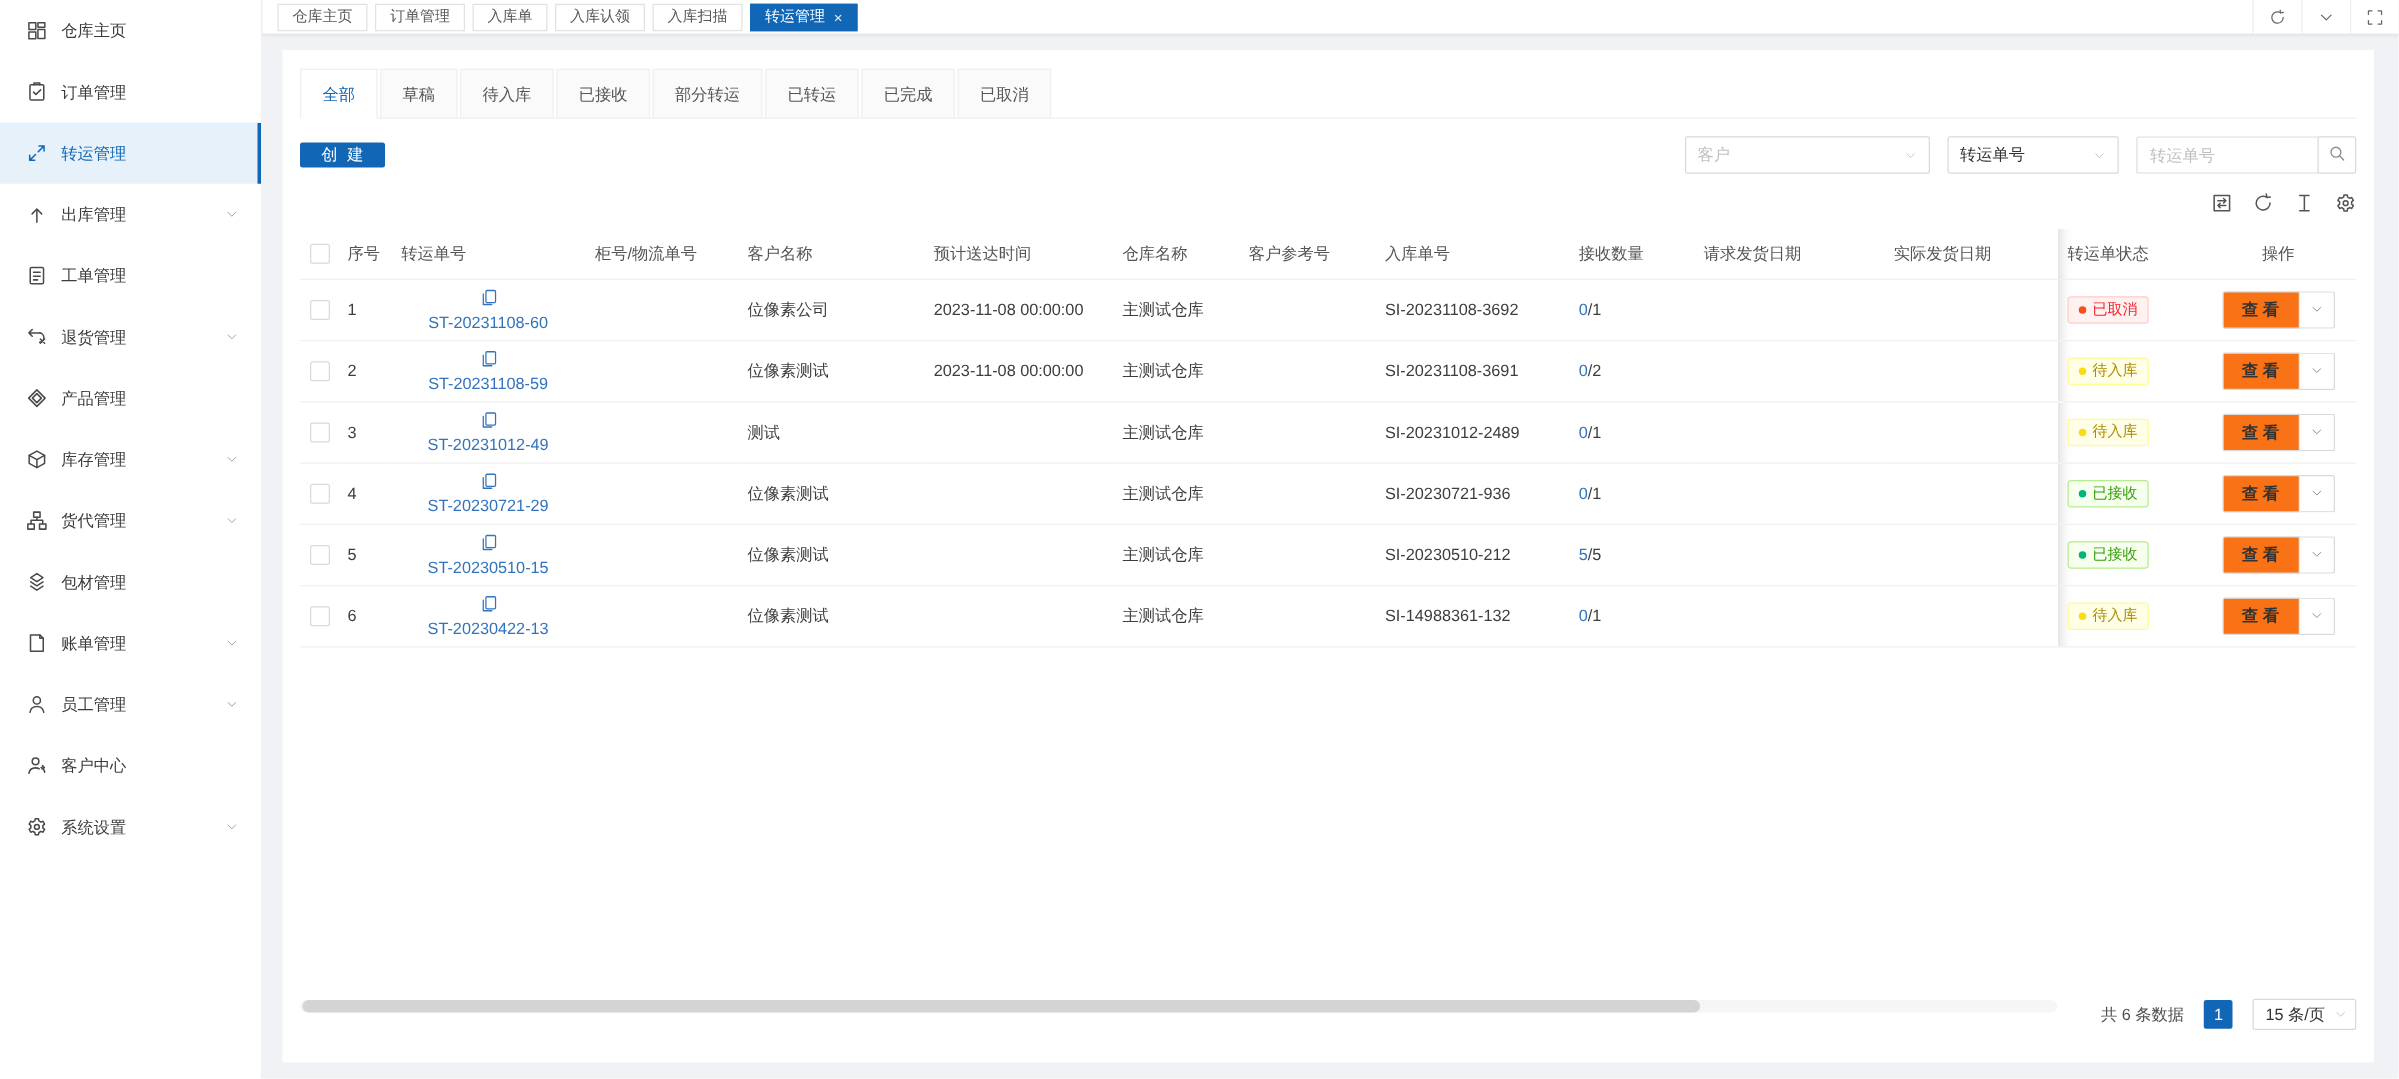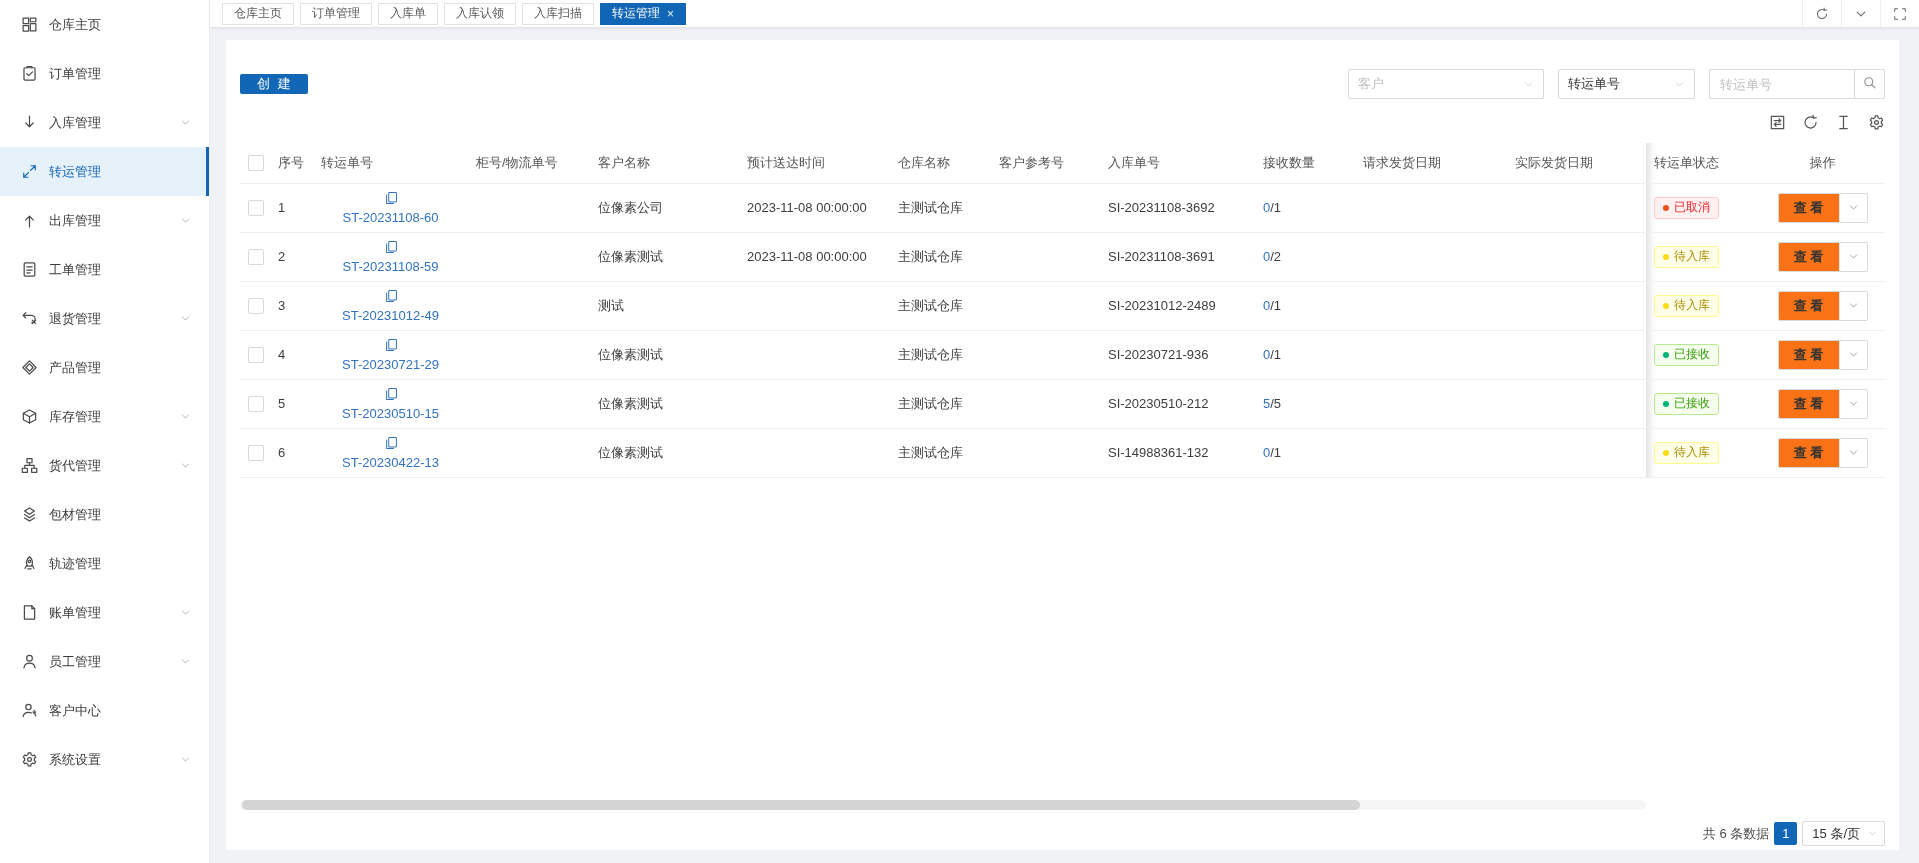--- a/index.html
+++ b/index.html
@@ -90,21 +90,21 @@
   .btn-view { height:30px; width:62px; background:#f97316; border:1px solid #d9d9d9; border-radius:2px 0 0 2px;
               font-size:13px; color:#333; cursor:pointer; font-family:inherit;font-weight:bold; }
   .btn-drop { height:30px; width:29px; background:#fff; border:1px solid #d9d9d9; border-left:1px solid #e8e8e8;
               margin-left:-1px; border-radius:0 2px 2px 0; display:flex; align-items:center; justify-content:center;
               color:#8c8c8c; cursor:pointer; }
   .btn-drop svg { width:11px; height:11px; }
 
   
   .hscroll { position:absolute; left:14px; bottom:40px; width:1406px; height:10px; background:#f6f6f6; border-radius:5px; }
   .hscroll .thumb { position:absolute; left:2px; top:0; width:1118px; height:10px; background:#d4d4d4; border-radius:5px; cursor:pointer; }
-  .pagination { position:absolute; right:14px; bottom:4px; display:flex; align-items:center; gap:5px; }
+  .pagination { position:absolute; right:14px; bottom:26px; display:flex; align-items:center; gap:16px; }
   .pg-total { color:#4e4e4e; }
   .page-cur { width:23px; height:23px; background:var(--primary); color:#fff; border-radius:2px; display:inline-flex;
               align-items:center; justify-content:center; font-size:13px; cursor:pointer; }
   .page-size { height:25px; padding:0 6px 0 9px; }
   .page-size .sel-chev { margin-left:7px; }
 </style>
 </head>
 <body>
 
 <div class="app">
@@ -123,33 +123,20 @@
       <div class="side-item">
         <span class="ic">
           <svg viewBox="0 0 16 16" fill="none" stroke="currentColor" stroke-width="1.15" stroke-linecap="round" stroke-linejoin="round">
             <rect x="2.8" y="2.6" width="10.4" height="11.6" rx="1"></rect>
             <path d="M5.8 2.6V1.4h4.4v1.2"></path>
             <path d="M5.5 8.2l1.8 1.8 3.5-3.5"></path>
           </svg>
         </span>
         <span class="s-label">订单管理</span>
       </div>
-      <div class="side-item">
-        <span class="ic">
-          <svg viewBox="0 0 16 16" fill="none" stroke="currentColor" stroke-width="1.15" stroke-linecap="round" stroke-linejoin="round">
-            <path d="M8 2v10M4.4 8.4L8 12l3.6-3.6"></path>
-          </svg>
-        </span>
-        <span class="s-label">入库管理</span>
-        <span class="chev">
-          <svg viewBox="0 0 16 16" fill="none" stroke="currentColor" stroke-width="1.15" stroke-linecap="round" stroke-linejoin="round">
-            <path d="M3.6 5.8L8 10.2l4.4-4.4"></path>
-          </svg>
-        </span>
-      </div>
       <div class="side-item active">
         <span class="ic">
           <svg viewBox="0 0 16 16" fill="none" stroke="currentColor" stroke-width="1.15" stroke-linecap="round" stroke-linejoin="round">
             <path d="M9.6 2.6h3.8v3.8M13.4 2.6L9 7M6.4 13.4H2.6V9.6M2.6 13.4L7 9"></path>
           </svg>
         </span>
         <span class="s-label">转运管理</span>
       </div>
       <div class="side-item">
         <span class="ic">
@@ -226,30 +213,20 @@
           </svg>
         </span>
       </div>
       <div class="side-item">
         <span class="ic">
           <svg viewBox="0 0 16 16" fill="none" stroke="currentColor" stroke-width="1.15" stroke-linecap="round" stroke-linejoin="round">
             <path d="M8 1.8L3.4 4.8 8 7.8l4.6-3zM3.4 8L8 11l4.6-3M3.4 11.2L8 14.2l4.6-3"></path>
           </svg>
         </span>
         <span class="s-label">包材管理</span>
-      </div>
-      <div class="side-item">
-        <span class="ic">
-          <svg viewBox="0 0 16 16" fill="none" stroke="currentColor" stroke-width="1.15" stroke-linecap="round" stroke-linejoin="round">
-            <path d="M8 1.6c1.8 1.4 2.8 3.6 2.8 6.1l-1 2.8H6.2l-1-2.8c0-2.5 1-4.7 2.8-6.1z"></path>
-            <circle cx="8" cy="6" r="1.1"></circle>
-            <path d="M5.4 9.6l-1.6 3M10.6 9.6l1.6 3M6.4 13h3.2"></path>
-          </svg>
-        </span>
-        <span class="s-label">轨迹管理</span>
       </div>
       <div class="side-item">
         <span class="ic">
           <svg viewBox="0 0 16 16" fill="none" stroke="currentColor" stroke-width="1.15" stroke-linecap="round" stroke-linejoin="round">
             <path d="M3.2 1.8h7l2.6 2.6v9.8H3.2z"></path>
             <path d="M10.2 1.8v2.6h2.6"></path>
           </svg>
         </span>
         <span class="s-label">账单管理</span>
         <span class="chev">
@@ -337,20 +314,30 @@
             <svg viewBox="0 0 16 16" fill="none" stroke="currentColor" stroke-width="1.15" stroke-linecap="round" stroke-linejoin="round">
               <path d="M2 5.2V2h3.2M10.8 2H14v3.2M14 10.8V14h-3.2M5.2 14H2v-3.2"></path>
             </svg>
           </span>
         </div>
     </div>
 
     <div class="content">
       <div class="card">
 
+        <div class="status-tabs" id="statusTabs">
+            <div class="status-tab active">全部</div>
+            <div class="status-tab">草稿</div>
+            <div class="status-tab">待入库</div>
+            <div class="status-tab">已接收</div>
+            <div class="status-tab">部分转运</div>
+            <div class="status-tab">已转运</div>
+            <div class="status-tab">已完成</div>
+            <div class="status-tab">已取消</div>
+          </div>
 
         <div class="toolbar-row">
           <button class="btn-create">创 建</button>
           <div class="filters">
             <div class="select sel-customer">
               <span class="ph">客户</span>
               <span class="sel-chev">
                   <svg viewBox="0 0 16 16" fill="none" stroke="currentColor" stroke-width="1.15" stroke-linecap="round" stroke-linejoin="round">
                     <path d="M3.6 5.8L8 10.2l4.4-4.4"></path>
                   </svg>

